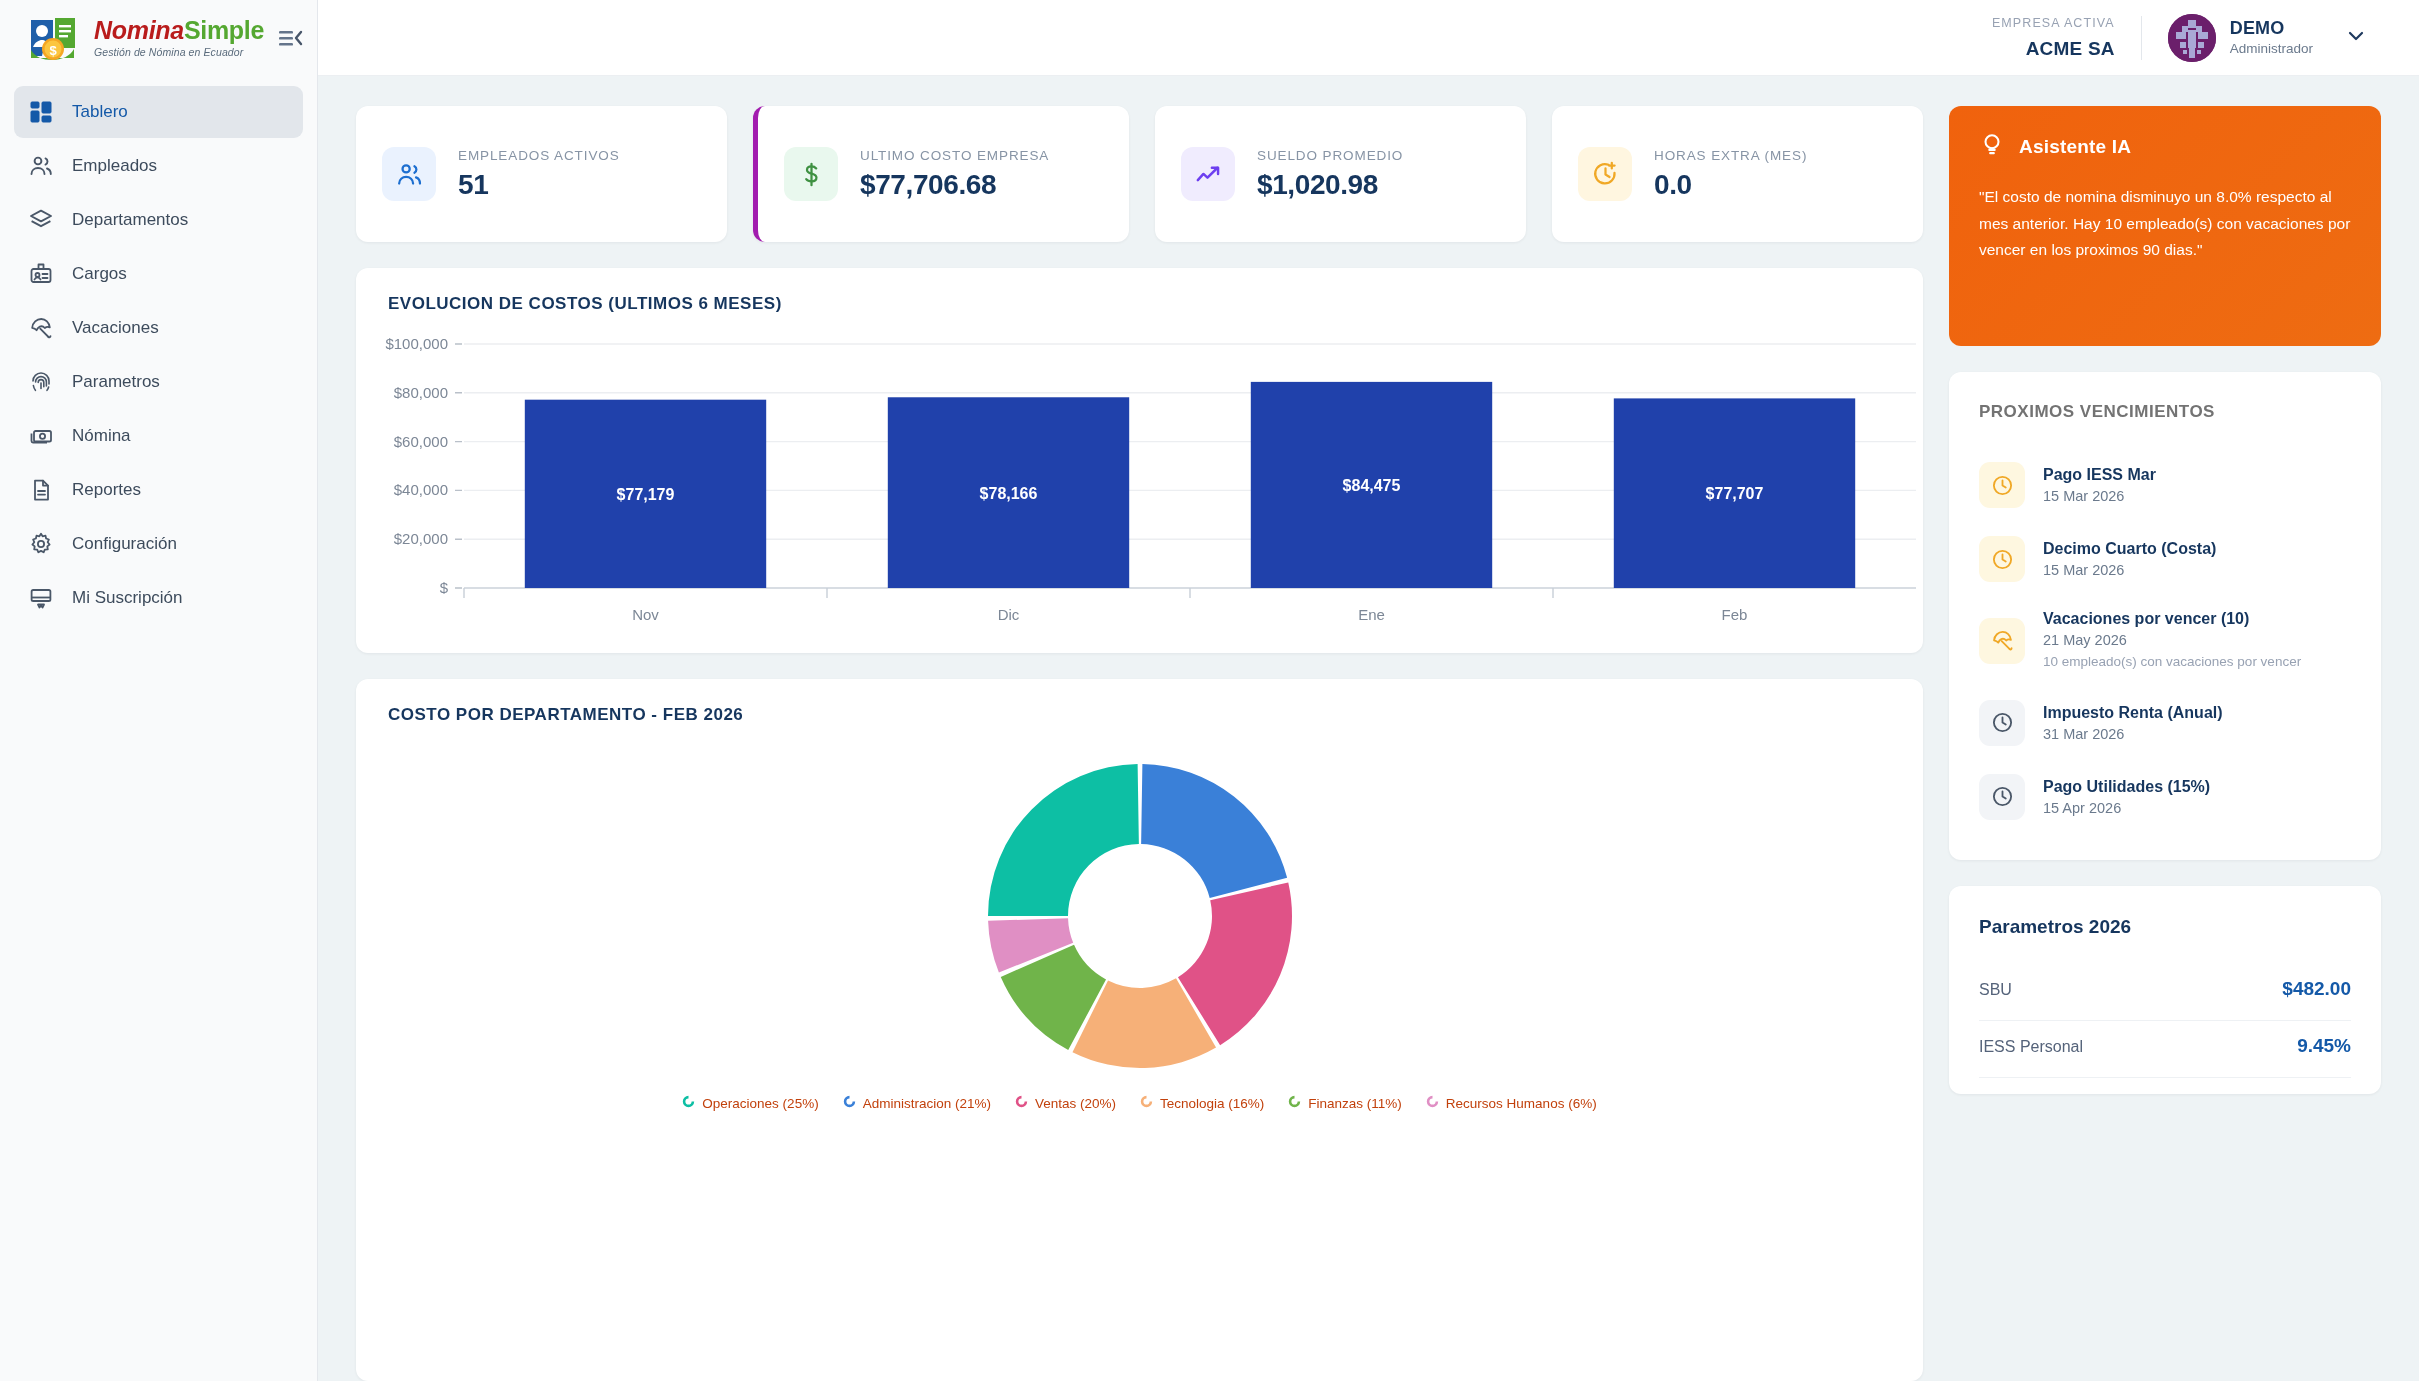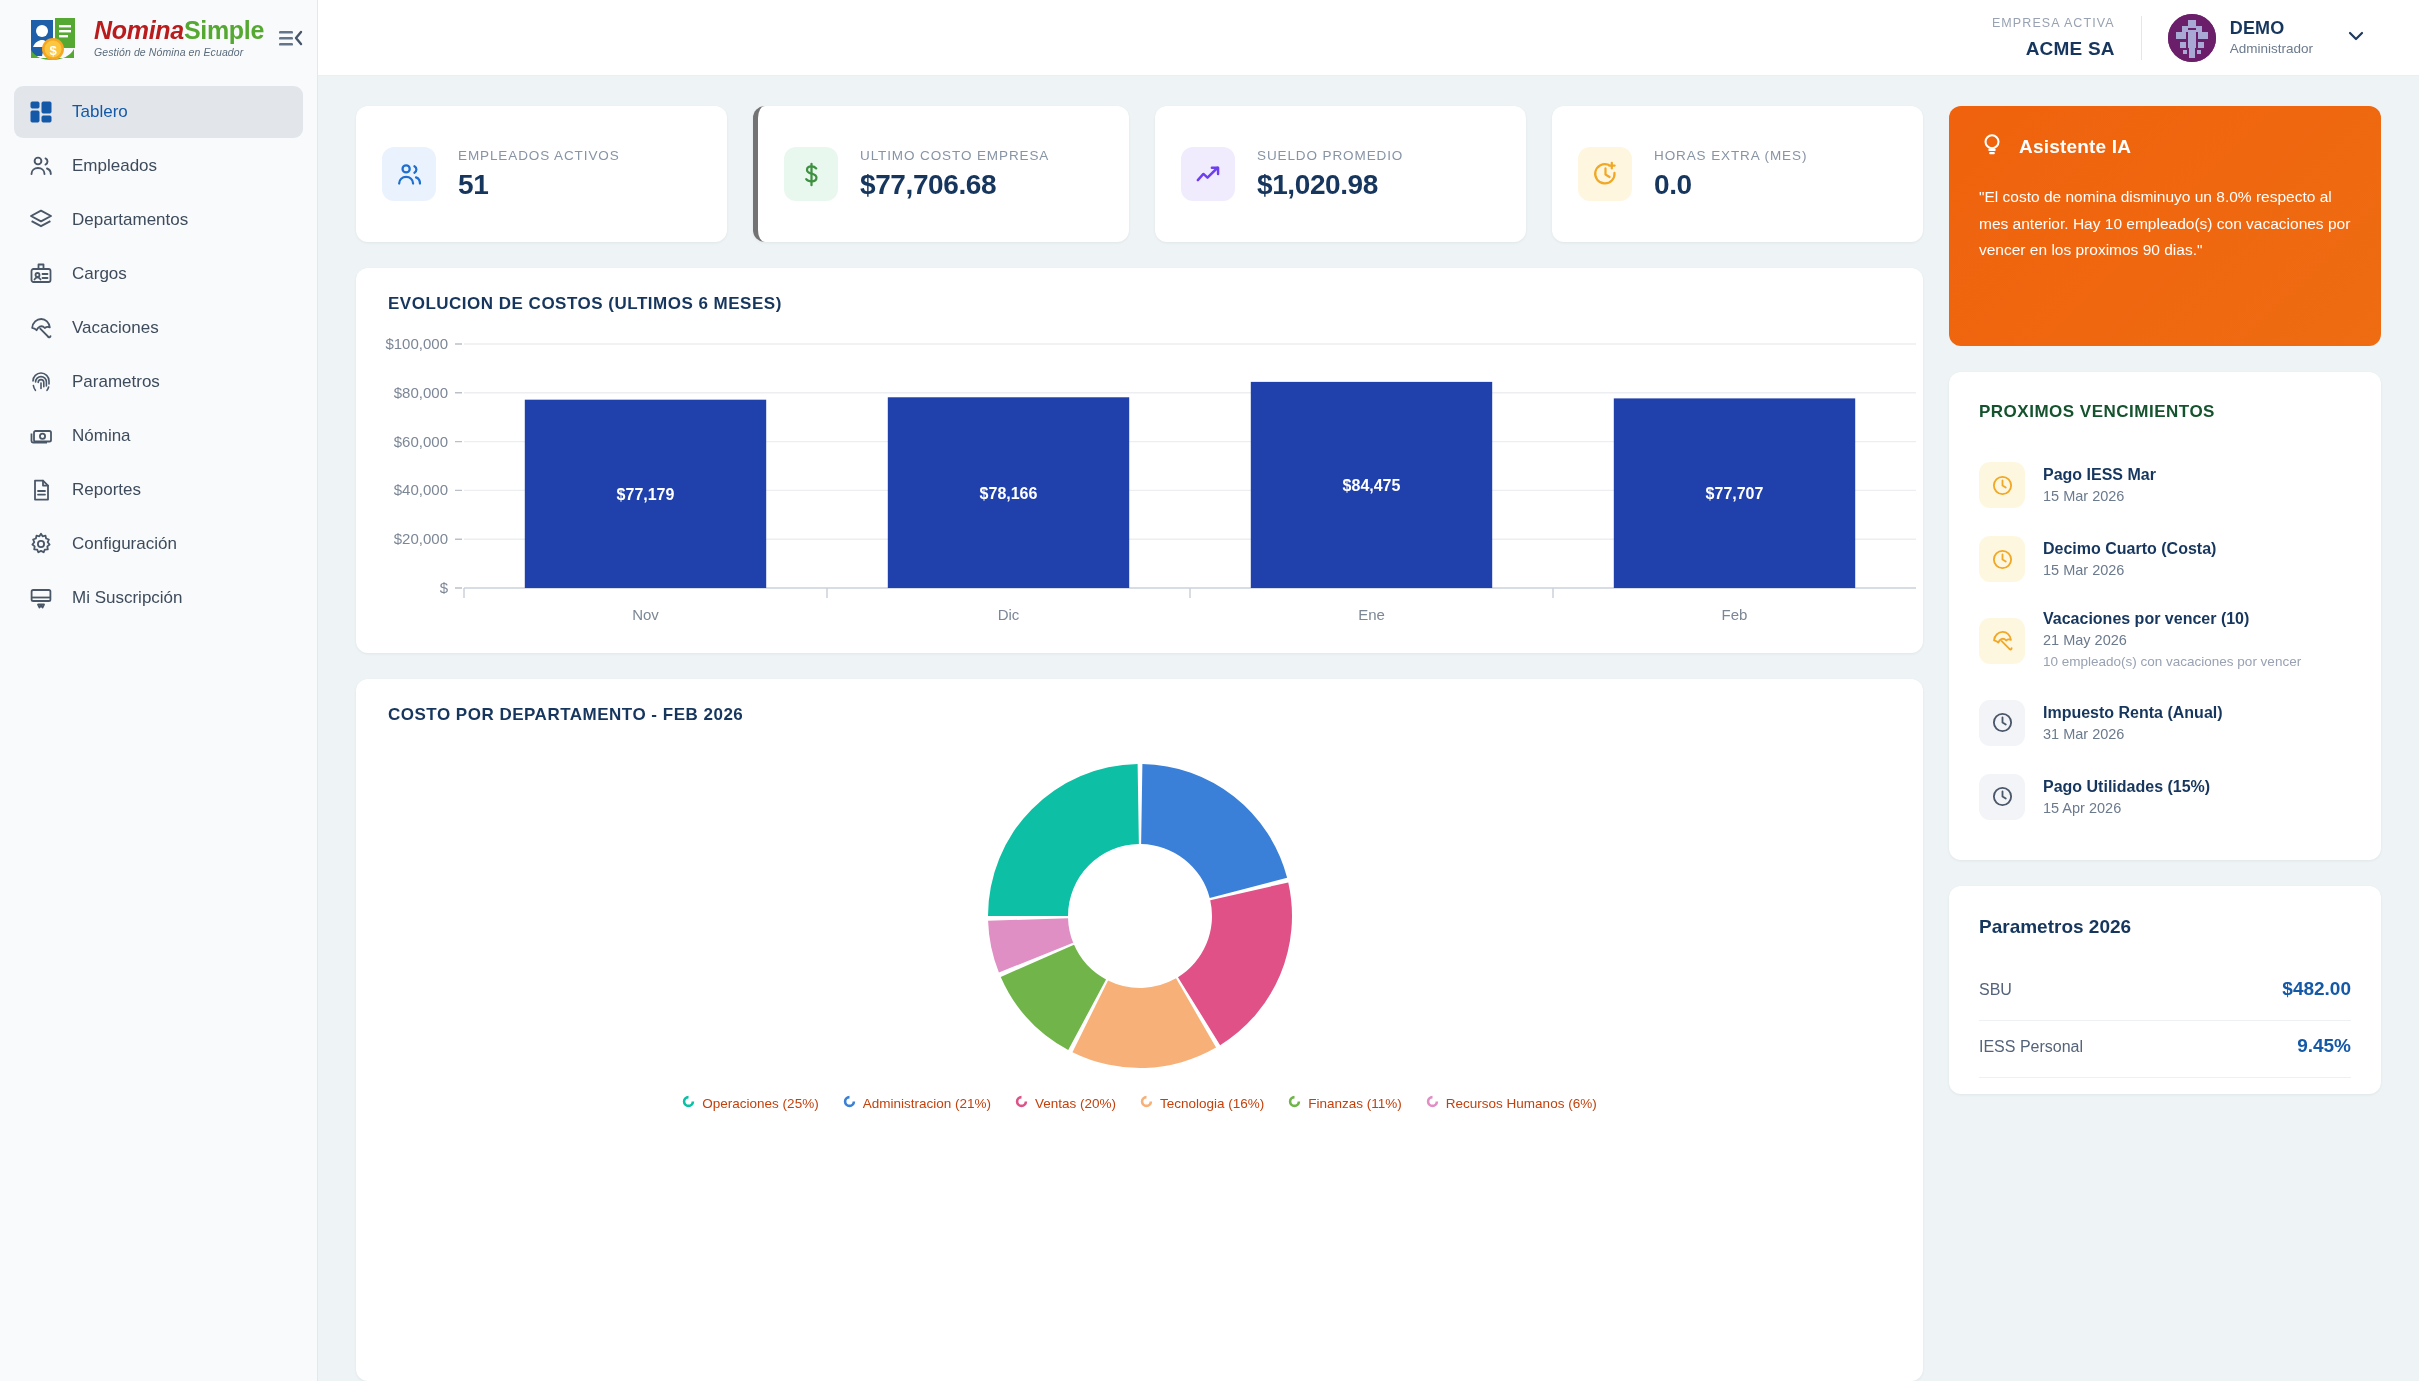--- a/index.html
+++ b/index.html
@@ -67,21 +67,21 @@
   .col-right { width: 432px; min-width: 432px; display: flex; flex-direction: column; gap: 26px; }
 
   
   .kpis { display: flex; gap: 26px; }
   .kpi {
     flex: 1; background: #fff; border-radius: 12px;
     height: 136px; display: flex; align-items: center; gap: 22px;
     padding: 0 26px; box-shadow: 0 1px 3px rgba(16,24,40,.06);
     overflow: hidden; position: relative;
   }
-  .kpi.accent { border-left: 5px solid #737373; }
+  .kpi.accent { border-left: 5px solid #a21caf; }
   .kpi-ic { width: 54px; height: 54px; border-radius: 12px; display:flex; align-items:center; justify-content:center; flex:0 0 54px;}
   .kpi-ic.blue { background: #eaf2fe; }
   .kpi-ic.green { background: #e9f8ee; }
   .kpi-ic.purple { background: #f0ecfe; }
   .kpi-ic.amber { background: #fff6e0; }
   .kpi-txt { display: flex; flex-direction: column; gap: 6px; }
   .kpi-label { font-size: 13.5px; color: #8794a5; letter-spacing: .9px; white-space: nowrap; }
   .kpi-value { font-size: 28px; font-weight: bold; color: #16365e; letter-spacing: -0.4px;}
 
   
@@ -105,21 +105,21 @@
     background: linear-gradient(135deg,#f0620d 0%,#ee6c12 100%);
     border-radius: 12px; padding: 26px 30px 30px 30px; color: #fff;
     min-height: 240px;
   }
   .ai-head { display: flex; align-items: center; gap: 14px; margin-bottom: 22px; }
   .ai-title { font-size: 19px; font-weight: bold; letter-spacing: .2px; }
   .ai-body { font-size: 15.5px; line-height: 1.72; }
 
   
   .venc-card { padding: 30px 30px 26px 30px; }
-  .venc-title { font-size: 17px; font-weight: bold; color: #14532d; letter-spacing: .5px; margin-bottom: 26px;}
+  .venc-title { font-size: 17px; font-weight: bold; color: #737373; letter-spacing: .5px; margin-bottom: 26px;}
   .venc-item { display: flex; align-items: center; gap: 18px; padding: 14px 0; }
   .venc-ic { width: 46px; height: 46px; border-radius: 11px; display:flex; align-items:center; justify-content:center; flex:0 0 46px; }
   .venc-ic.warn { background: #fef7e0; }
   .venc-ic.plain { background: #f2f4f7; }
   .venc-meta { display: flex; flex-direction: column; gap: 4px; min-width:0;}
   .venc-name { font-size: 16px; font-weight: bold; color: #16365e; }
   .venc-date { font-size: 14.5px; color: #6b7a8d; }
   .venc-desc { font-size: 13.5px; color: #98a2b3; line-height: 1.45; max-width: 270px;}
 
   

